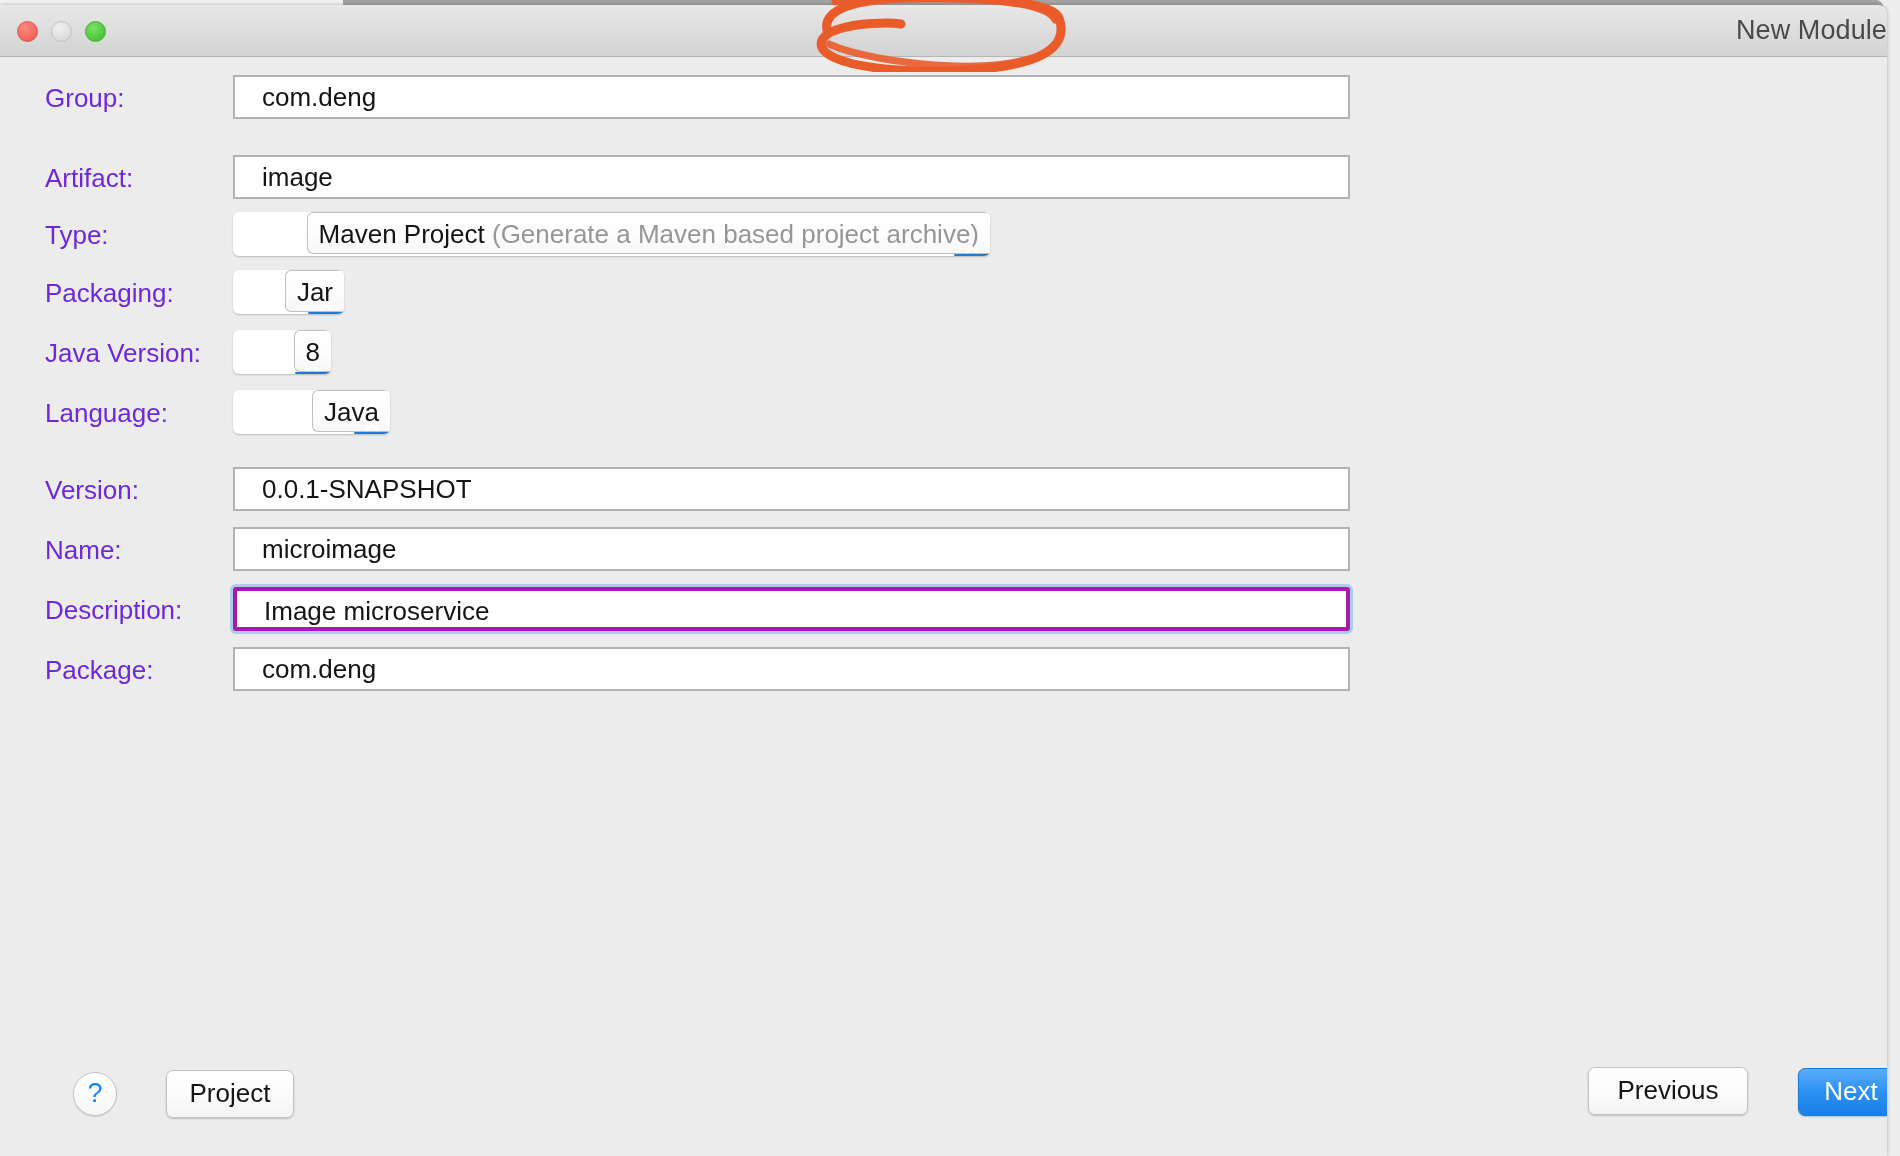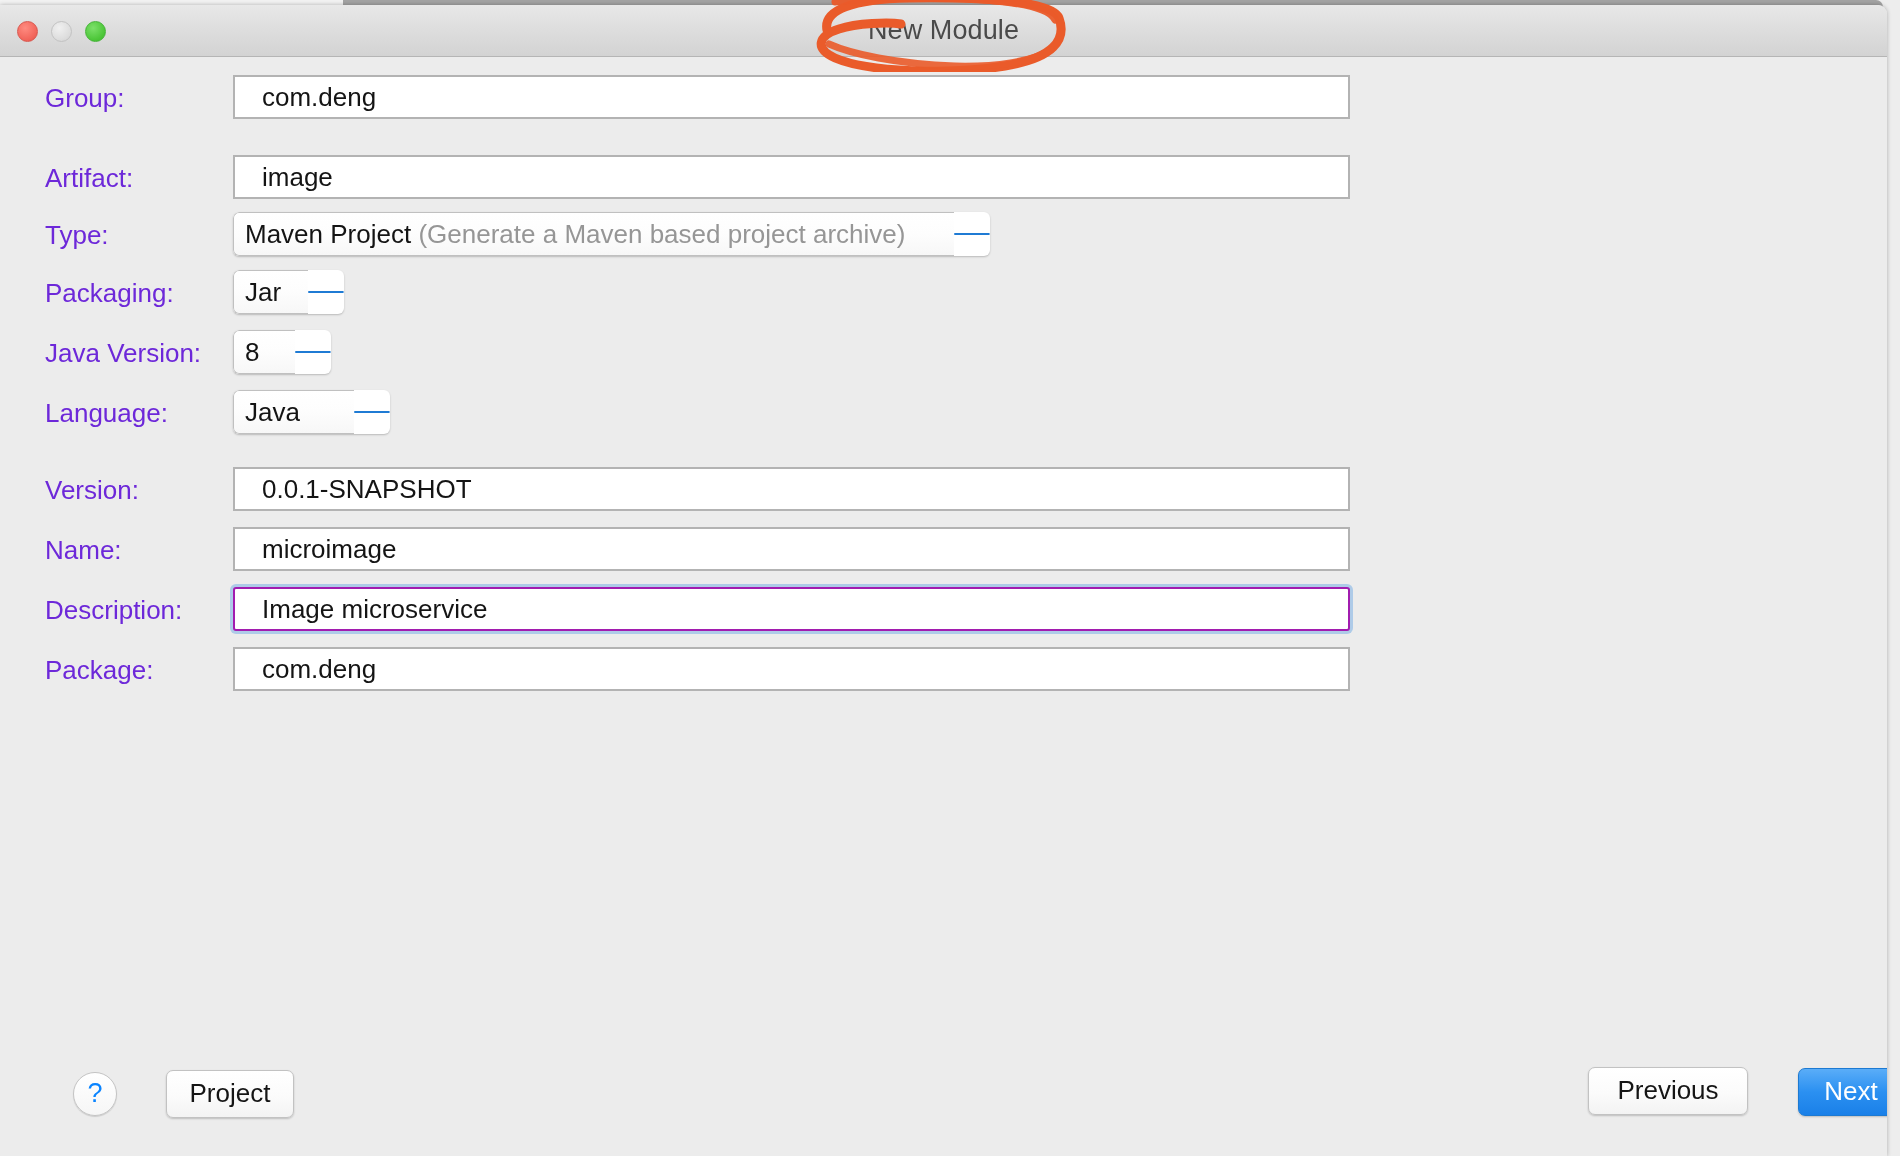--- a/index.html
+++ b/index.html
@@ -63,21 +63,21 @@
     background: linear-gradient(to bottom, #e8e8e8 0%, #dcdcdc 55%, #d3d3d3 100%);
     border-bottom: 1px solid #b5b5b5;
     box-sizing: border-box;
   }
   .title-text {
     position: absolute;
     left: 0;
     top: 0;
     width: 100%;
     line-height: 51px;
-    text-align: center;
+    text-align: right;
     font-size: 27px;
     color: #4a4a4a;
     letter-spacing: 0.1px;
   }
 
   
   .traffic {
     position: absolute;
     left: 17px;
     top: 16px;
@@ -130,37 +130,38 @@
     box-sizing: border-box;
     font-size: 26px;
     color: #141414;
     padding: 0 27px;
     line-height: 40px;
     white-space: nowrap;
     overflow: hidden;
     border-radius: 0;
   }
   .textfield.focused {
-    border: 2px solid #a21caf;
+    border: 4px solid #a21caf;
     box-shadow: 0 0 0 3px #aecbe8;
     border-radius: 3px;
   }
 
   
   .popup {
     position: absolute;
     left: 233px;
     height: 44px;
     box-sizing: border-box;
     display: flex;
-    align-items: center;
+    align-items: flex-end;
     border-radius: 6px;
     box-shadow: 0 1px 2px rgba(0,0,0,0.22);
     overflow: hidden;
     background: #ffffff;
+    flex-direction: column;
   }
   .popup .value {
     flex: 1 1 auto;
     background: linear-gradient(to bottom, #ffffff 0%, #fdfdfd 50%, #f7f7f7 100%);
     border: 1px solid #c0c0c0;
     border-right: none;
     border-top-left-radius: 6px;
     border-bottom-left-radius: 6px;
     box-sizing: border-box;
     font-size: 26px;

